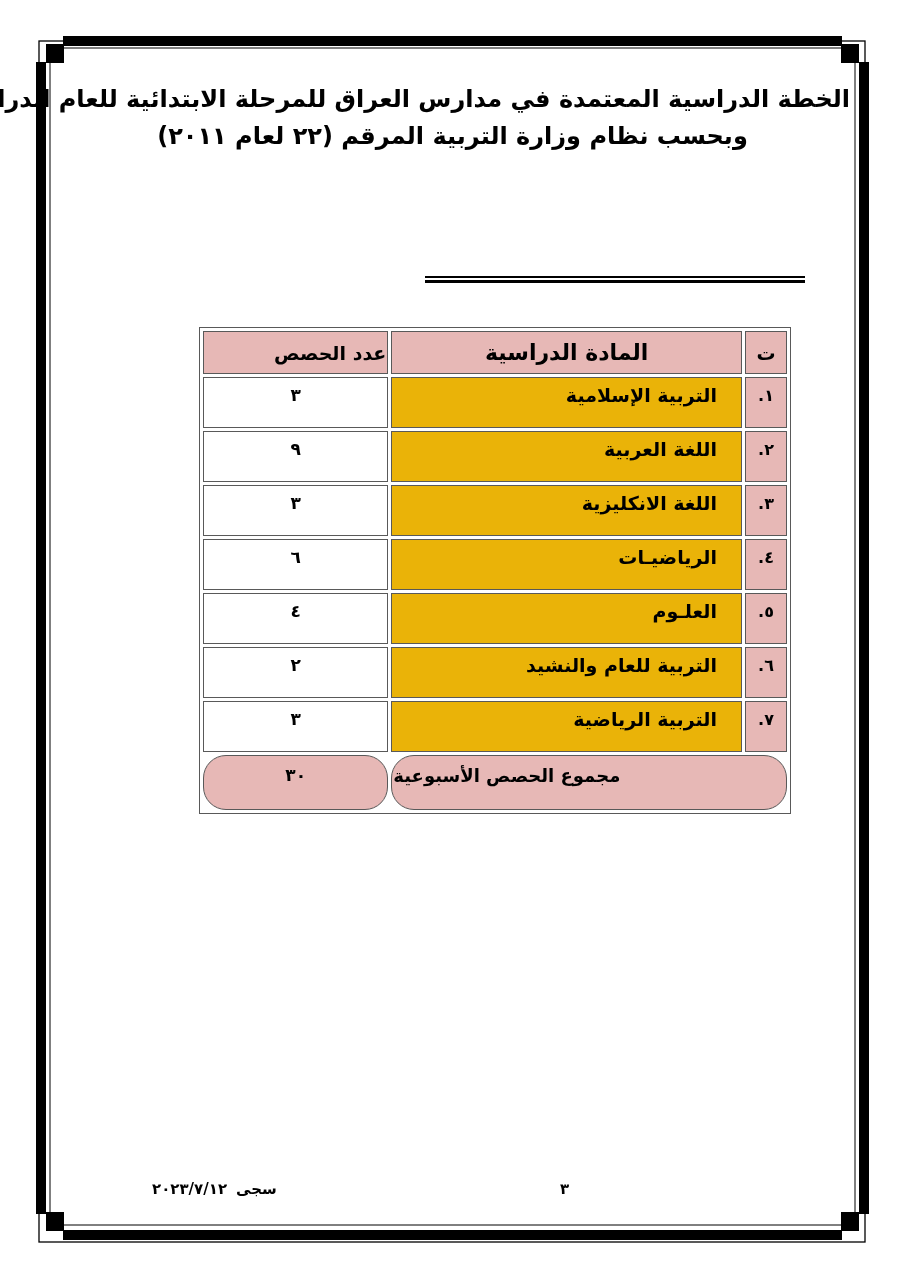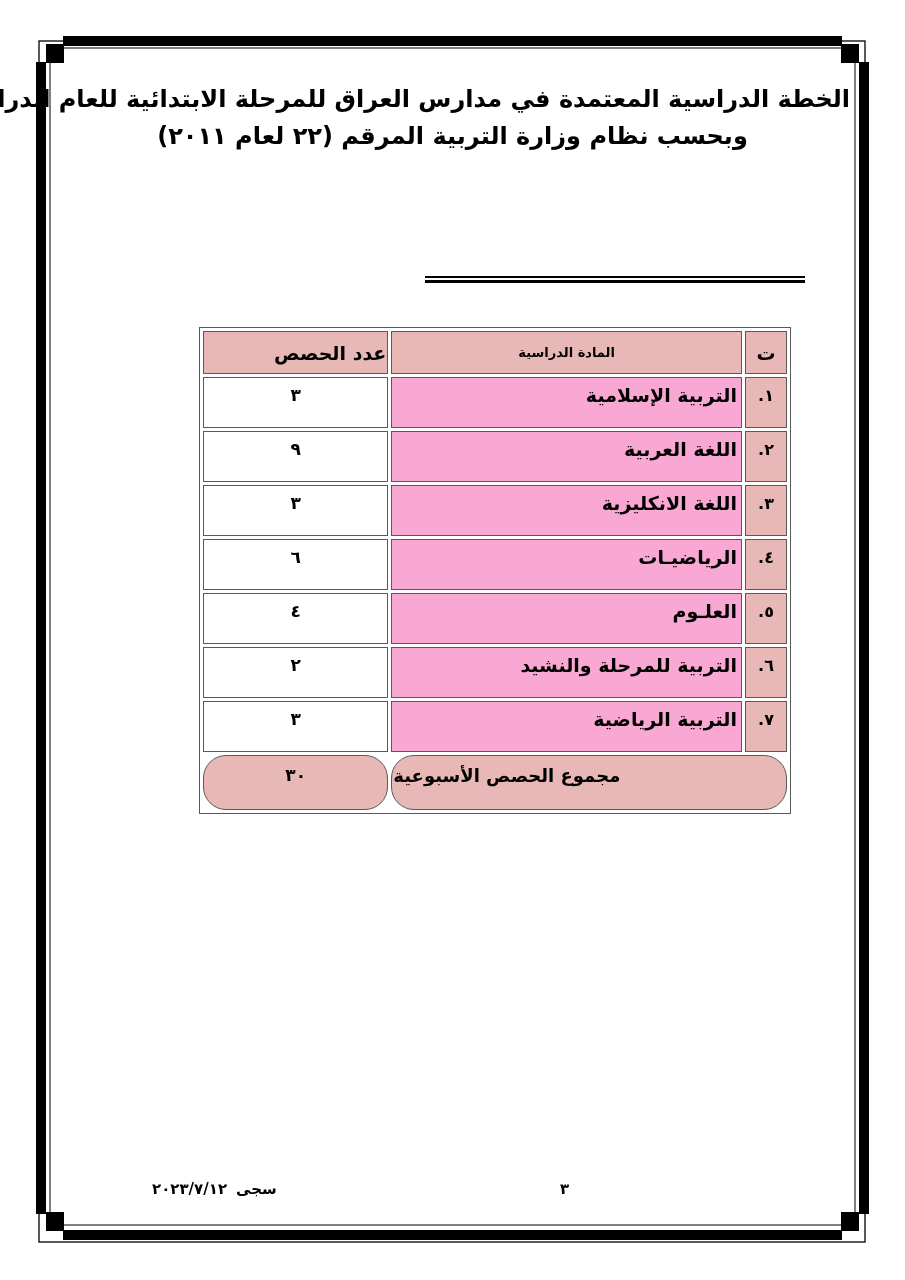--- a/index.html
+++ b/index.html
@@ -27,24 +27,24 @@
   }
   .tbl-wrap{position:absolute;top:327px;left:199px;width:592px;}
   table.plan{
     width:100%;border-collapse:separate;border-spacing:3px;
     border:1.5px solid #595959;direction:rtl;background:#fff;
   }
   table.plan th,table.plan td{
     border:1.5px solid #595959;font-weight:bold;box-sizing:border-box;
   }
   th.h-index{width:42px;background:var(--pink);font-size:19px;height:43px;text-align:center;vertical-align:middle;}
-  th.h-subject{width:350px;background:var(--pink);font-size:13px;text-align:center;vertical-align:middle;}
+  th.h-subject{width:350px;background:var(--pink);font-size:22px;text-align:center;vertical-align:middle;}
   th.h-periods{width:185px;background:var(--pink);font-size:19px;text-align:right;vertical-align:middle;}
   td.c-index{background:var(--pink);text-align:center;vertical-align:top;padding-top:8px;font-size:16px;height:51px;}
-  td.c-subject{background:#f9a8d4;text-align:right;vertical-align:top;padding:6px 4px 0 0;font-size:19px;}
+  td.c-subject{background:#eab308;text-align:right;vertical-align:top;padding:6px 24px 0 0;font-size:19px;}
   td.c-periods{background:#fff;text-align:center;vertical-align:top;padding-top:7px;font-size:17px;}
   tr.total td{background:var(--pink);height:55px;border-radius:23px;}
   td.t-label{text-align:left;vertical-align:top;padding-top:9px;font-size:18px;}
   td.t-value{text-align:center;vertical-align:top;padding-top:9px;font-size:17px;}
   .pagenum{position:absolute;left:560px;top:1180px;font-size:15px;font-weight:bold;}
   .signature{
     position:absolute;left:152px;top:1180px;font-size:15px;font-weight:bold;
     display:flex;flex-direction:row;gap:9px;direction:ltr;text-align:center;
   }
 </style>
@@ -103,21 +103,21 @@
           <td class="c-subject">الرياضيـات</td>
           <td class="c-periods">٦</td>
         </tr>
         <tr>
           <td class="c-index">٥.</td>
           <td class="c-subject">العلـوم</td>
           <td class="c-periods">٤</td>
         </tr>
         <tr>
           <td class="c-index">٦.</td>
-          <td class="c-subject">التربية للمرحلة والنشيد</td>
+          <td class="c-subject">التربية للعام والنشيد</td>
           <td class="c-periods">٢</td>
         </tr>
         <tr>
           <td class="c-index">٧.</td>
           <td class="c-subject">التربية الرياضية</td>
           <td class="c-periods">٣</td>
         </tr>
         <tr class="total">
           <td class="t-label" colspan="2">مجموع الحصص الأسبوعية</td>
           <td class="t-value">٣٠</td>

